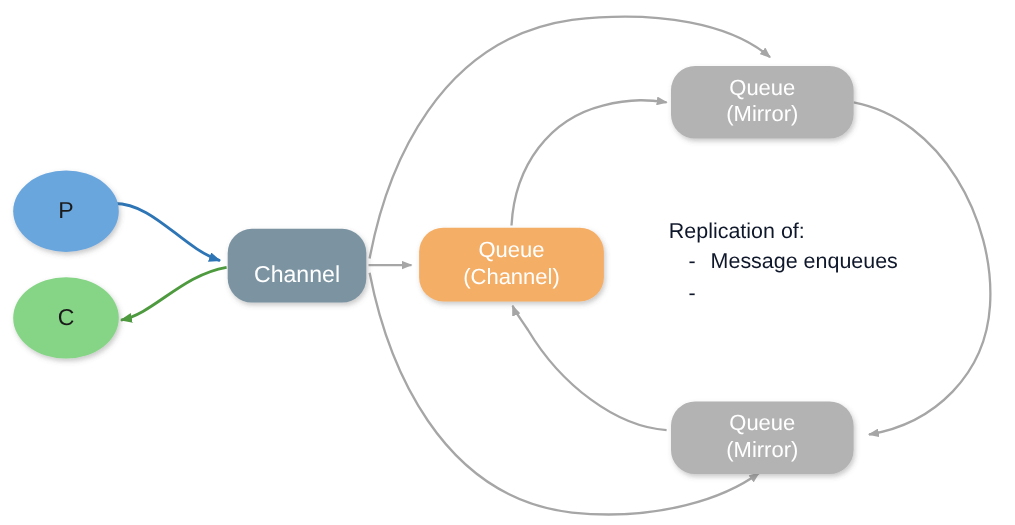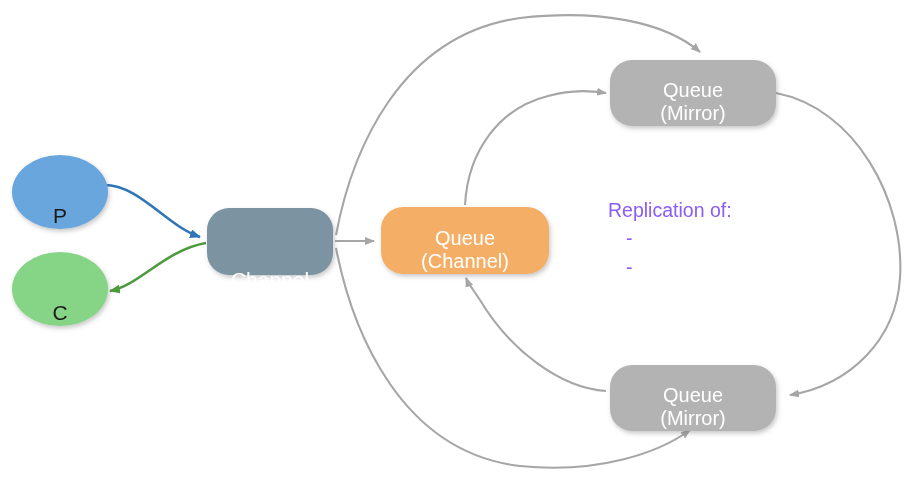--- a/index.html
+++ b/index.html
@@ -22,30 +22,30 @@
     position: absolute;
     left: 0;
     top: 0;
     width: 923px;
     height: 477px;
   }
   .node-label {
     position: absolute;
     display: flex;
     align-items: center;
-    justify-content: flex-end;
+    justify-content: center;
     flex-direction: column;
     pointer-events: none;
     color: #ffffff;
     text-align: center;
     line-height: 1.18;
   }
   .annot {
     position: absolute;
-    color: #8b5cf6;
+    color: #0f172a;
     font-size: 19.5px;
     line-height: 1.45;
     white-space: nowrap;
   }
   .annot-list {
     margin: 0;
     padding: 0;
     list-style: none;
   }
   .annot-list li {
@@ -130,20 +130,21 @@
   <div class="node-label" style="left:610px; top:365px; width:166px; height:66px; font-size:20px;">
     <span>Queue</span>
     <span>(Mirror)</span>
   </div>
 
   <div class="annot" style="left:608px; top:196px;">
     <div>Replication of:</div>
     <ul class="annot-list">
       <li>
         <span class="annot-dash">-</span>
+        <span>Message enqueues</span>
       </li>
       <li>
         <span class="annot-dash">-</span>
       </li>
     </ul>
   </div>
 
 </div>
 
 </body></html>

